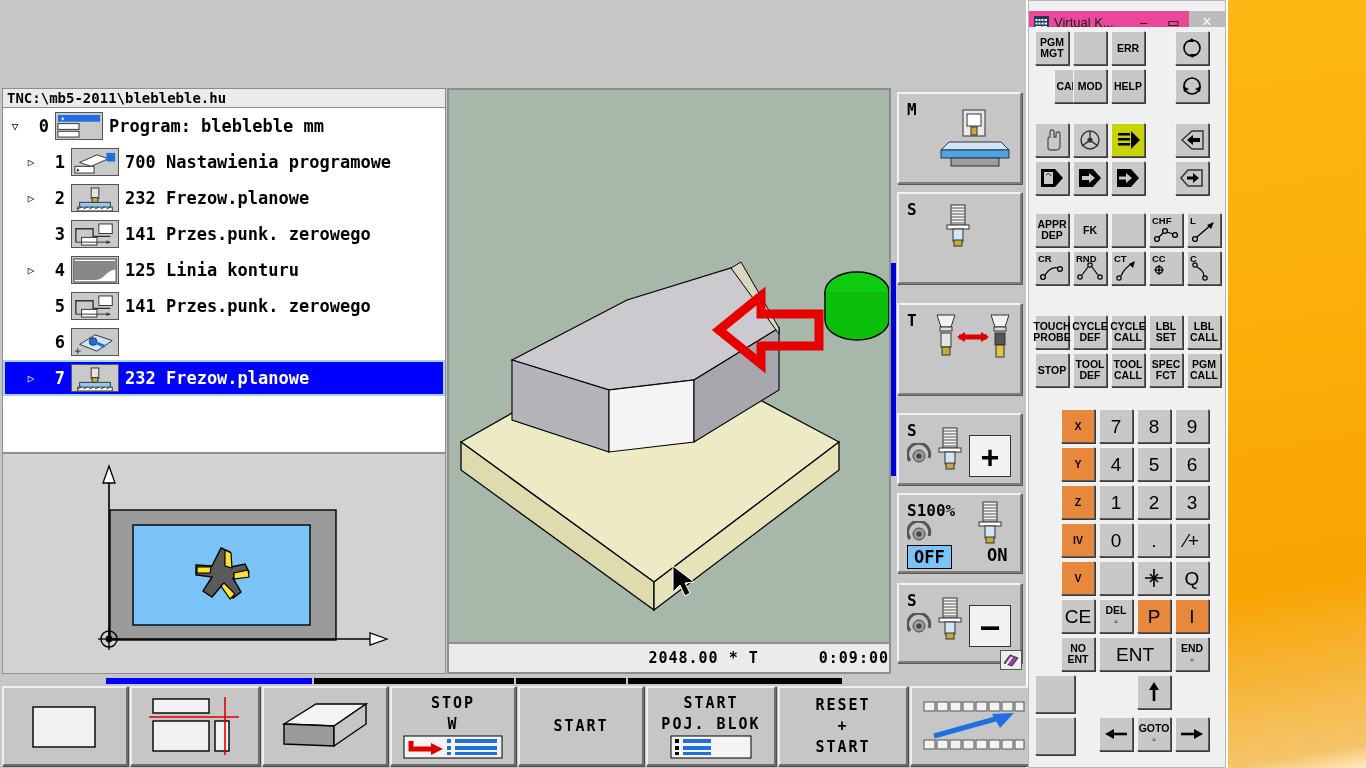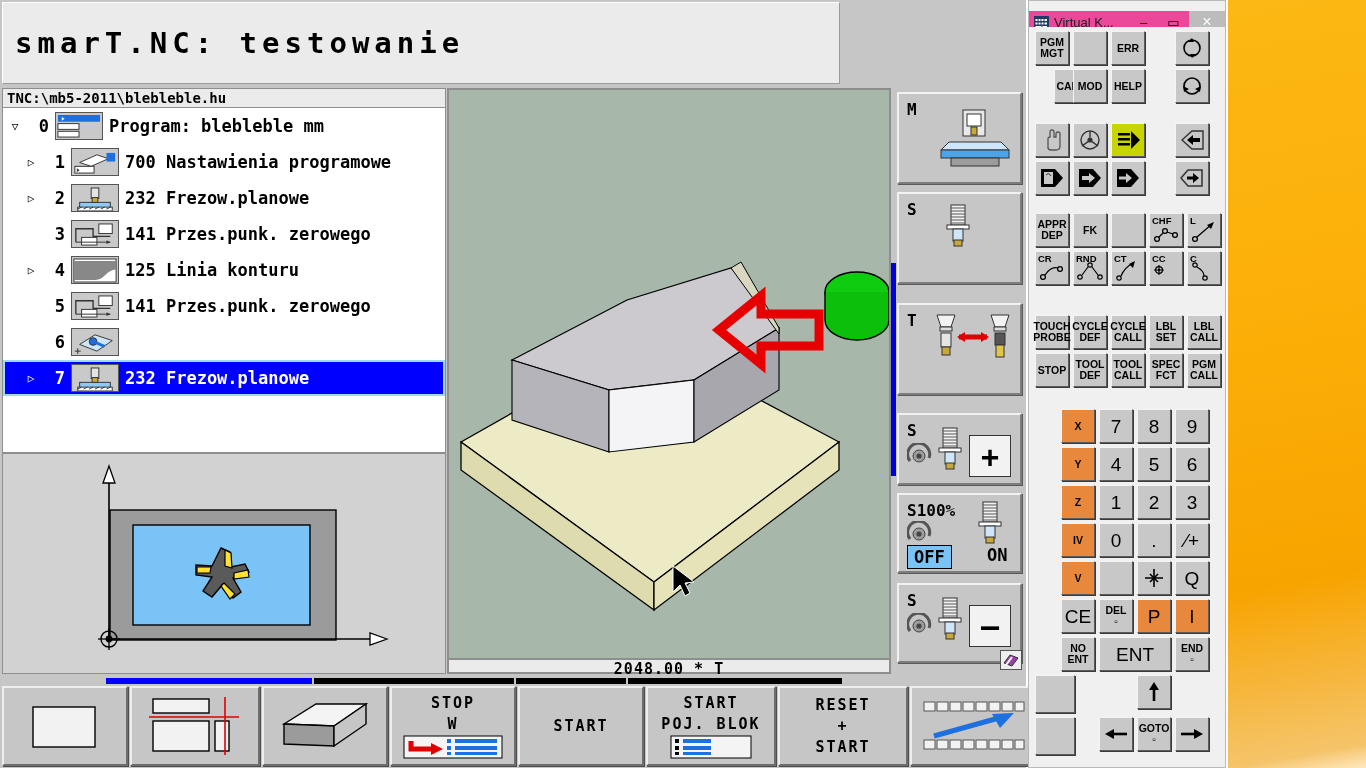--- a/index.html
+++ b/index.html
@@ -41,23 +41,23 @@
     margin-right:6px; position:relative; overflow:hidden; flex:0 0 auto;}
   .lbl { font-size:17px; font-weight:bold; white-space:nowrap; }
 
   
   .helpg { position:absolute; left:0; top:365px; width:444px; height:221px;
     background:#d2d2d2; border:1px solid #8e8e8e; }
 
   
   .sim { position:absolute; left:447px; top:88px; width:444px; height:586px;
     border:2px solid #8e8e8e; background:#a7b8ab; }
-  .sim-status { position:absolute; left:0; bottom:0; width:100%; height:14px;
+  .sim-status { position:absolute; left:0; bottom:0; width:100%; height:30px;
     background:#ebebeb; border-top:2px solid #8e8e8e; font-size:15px; font-weight:bold;
-    display:flex; align-items:center; justify-content:space-between; gap:60px; letter-spacing:1px;flex-direction:column;}
+    display:flex; align-items:center; justify-content:flex-end; gap:60px; letter-spacing:1px;}
 
   
   .vkeys { position:absolute; left:893px; top:88px; width:133px; height:586px; }
   .vk { position:absolute; left:4px; width:125px; background:#c6c6c6;
     border:2px solid #f2f2f2; border-right-color:#7d7d7d; border-bottom-color:#7d7d7d;
     box-shadow:1px 1px 0 #5a5a5a; }
   .vk-lab { position:absolute; left:8px; top:6px; font-size:16px; font-weight:bold; }
   .vscroll { position:absolute; width:5px; background:#0000d8; left:-2px; }
   .vscroll.dark { background:#000; }
 
@@ -94,23 +94,20 @@
 </head>
 <body>
 
 <div id="root">
 
   <div class="wallpaper"></div>
 
   <div class="tnc">
 
     <div class="hdr">
-      <div class="hdr-title">
-        <span>smarT.NC: testowanie</span>
-      </div>
     </div>
 
     <div class="leftcol">
       <div class="path-bar">TNC:\mb5-2011\blebleble.hu</div>
       <div class="tree" id="tree">
           <div class="row" style="padding-left: 4px;">
             <span class="tri">▽</span>
             <span class="idx">0</span>
             <span class="ic"><svg width="46" height="27" viewBox="0 0 48 28">
                 <rect x="2" y="2" width="44" height="7" fill="#1e6fe0"></rect>

